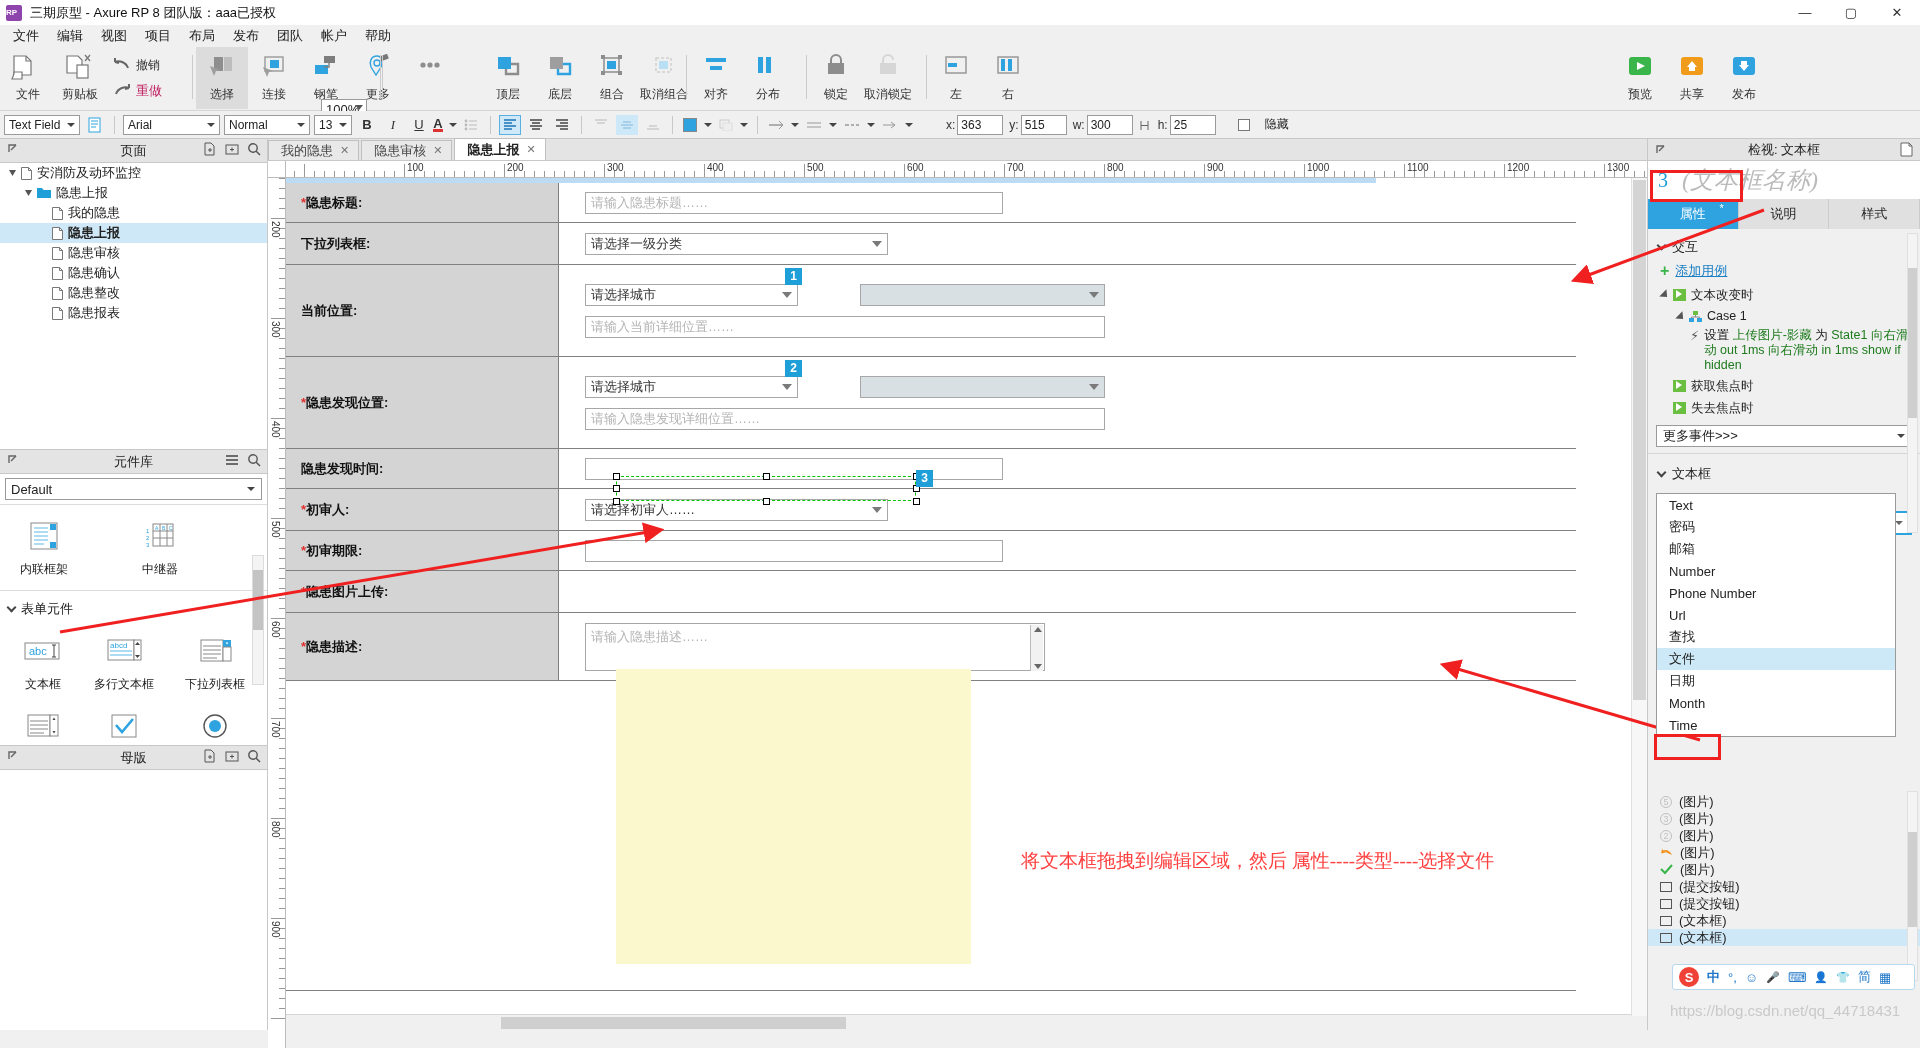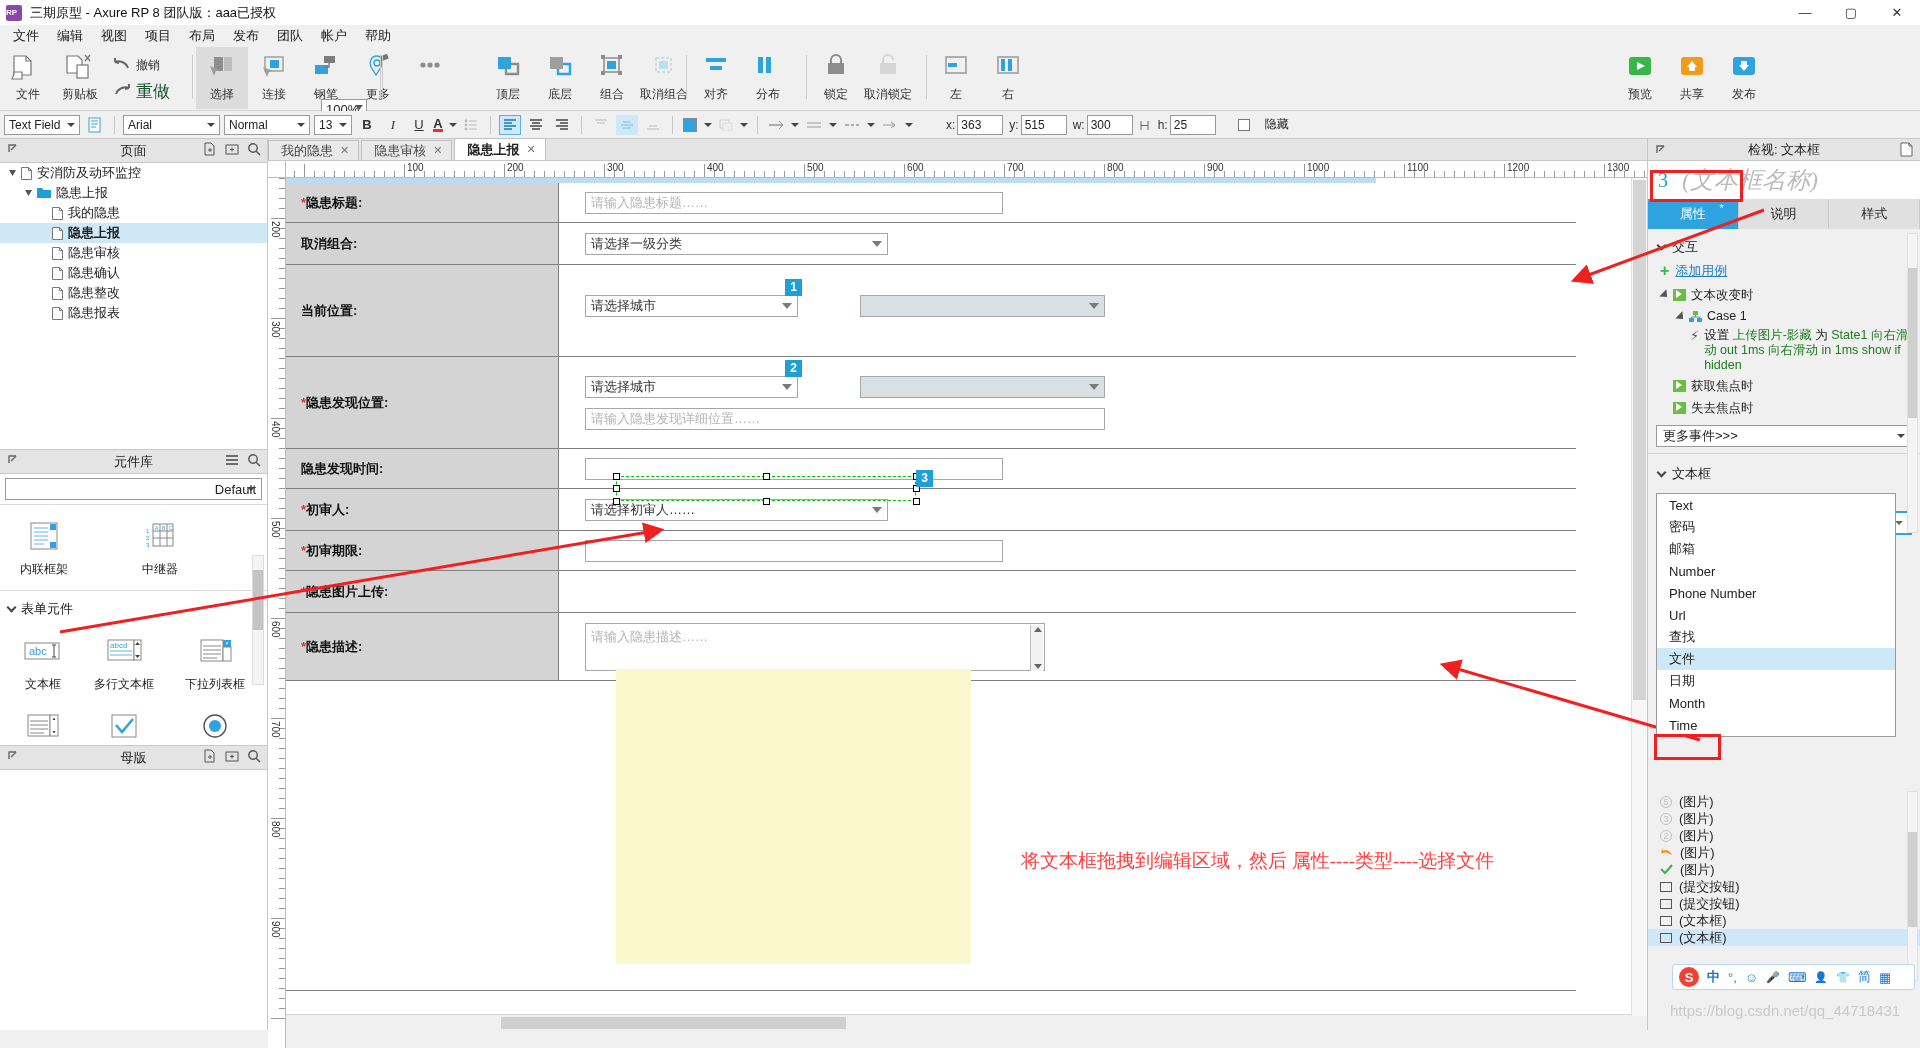--- a/index.html
+++ b/index.html
@@ -75,21 +75,21 @@
     font-size:13px; color:#222;}
   .phdr .lft { position:absolute; left:6px; top:4px; color:#666; }
   .phdr .rgt { position:absolute; right:6px; top:3px; display:flex; gap:8px; color:#444;}
 
   .tree { font-size:13px; }
   .trow { height:20px; display:flex; align-items:center; padding-left:8px; white-space:nowrap; }
   .trow.sel { background:#cfe8f7; font-weight:bold; }
   .tw { display:inline-block; width:12px; }
 
   .libsel { margin:4px 5px; height:22px; border:1px solid #9a9a9a; background:#fff;
-    display:flex; align-items:center; padding:0 5px; font-size:13px; position:relative;justify-content:flex-end;}
+    display:flex; align-items:center; padding:0 5px; font-size:13px; position:relative;}
   .libsel .caret { position:absolute; right:6px; }
 
   .widgrid { display:flex; flex-wrap:wrap; padding:6px 0 0 0; }
   .widget { width:68px; margin:4px 0 8px 0; display:flex; flex-direction:column;
     align-items:center; cursor:default; }
   .widget .wi { height:44px; display:flex; align-items:center; justify-content:center; }
   .widget .wl { font-size:12px; color:#222; margin-top:2px; }
   .seclbl { display:flex; align-items:center; gap:6px; font-size:13px; padding:5px 0 2px 8px; }
   .chev { width:7px;height:7px;border-right:2px solid #444;border-bottom:2px solid #444;
      transform:rotate(45deg); margin-top:-4px;}
@@ -257,21 +257,21 @@
             </svg>
         </span>
         <span style="font-size:12px;color:#333">撤销</span>
       </div>
       <div style="display:flex;align-items:center;gap:4px;height:26px;">
         <span>
           <svg width="20" height="14" viewBox="0 0 20 14">
               <path d="M4 10 C6 4 13 2 17 4 M17 4 l0 -4 M17 4 l-4 1" stroke="#666" stroke-width="2" fill="none"></path>
             </svg>
         </span>
-        <span style="font-size:17px;color:#14532d">重做</span>
+        <span style="font-size:13px;color:#be185d">重做</span>
       </div>
     </div>
 
     <div class="tgroup" style="left:186px">
         <div class="tsep"></div>
       </div>
 
     <div class="tgroup" style="left:196px">
       <div class="tbtn sel">
         <div class="ico">
@@ -1190,21 +1190,21 @@
               <span>隐患标题:</span>
             </div>
             <div class="fcell-r">
               <div class="inp" style="width:418px">
                 <span>请输入隐患标题……</span>
               </div>
             </div>
           </div>
           <div class="frow" style="height: 42px;">
             <div class="fcell-l">
-              <span>取消组合:</span>
+              <span>下拉列表框:</span>
             </div>
             <div class="fcell-r">
               <div class="ddl" style="width:303px">
                 <span>请选择一级分类</span>
                 <span class="dc"></span>
               </div>
             </div>
           </div>
           <div class="frow" style="height: 92px;">
             <div class="fcell-l">
@@ -1213,20 +1213,23 @@
             <div class="fcell-r">
               <div style="display:flex;gap:62px;align-items:center;position:relative;margin-bottom:10px">
                 <div class="ddl" style="width:213px">
                   <span>请选择城市</span>
                   <span class="dc"></span>
                 </div>
                 <div class="ddl graybox" style="width:245px">
                   <span class="dc"></span>
                 </div>
                 <span class="badge" style="left:200px;top:-16px">1</span>
+              </div>
+              <div class="inp" style="width:520px">
+                <span>请输入当前详细位置……</span>
               </div>
             </div>
           </div>
           <div class="frow" style="height: 92px;">
             <div class="fcell-l">
               <span class="req">*</span>
               <span>隐患发现位置:</span>
             </div>
             <div class="fcell-r">
               <div style="display:flex;gap:62px;align-items:center;position:relative;margin-bottom:10px">

